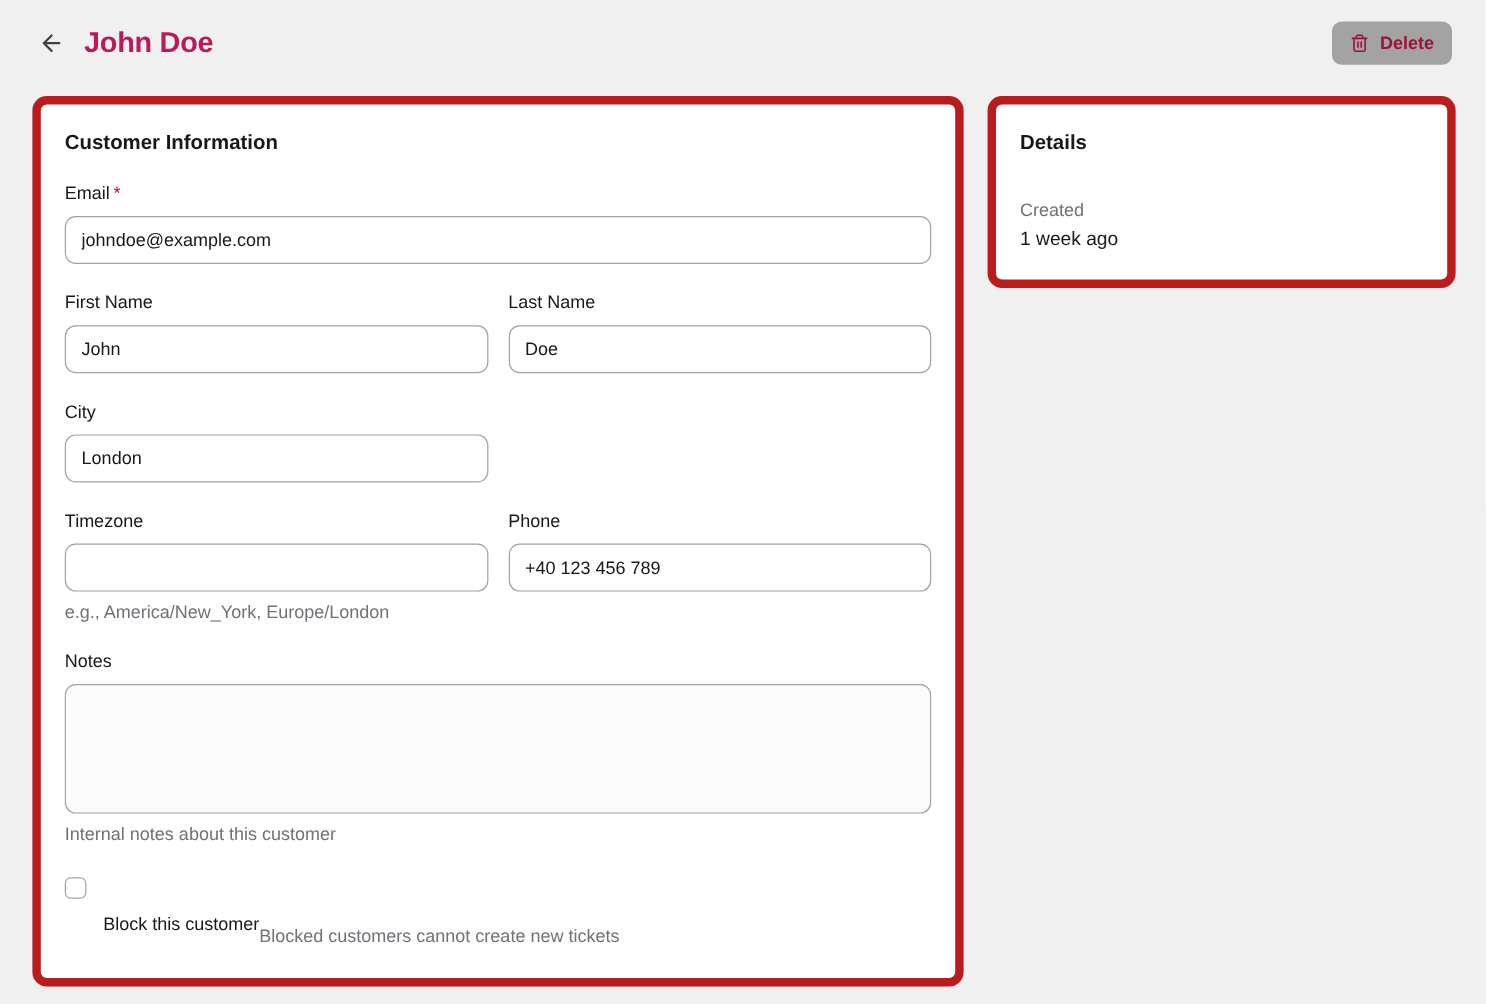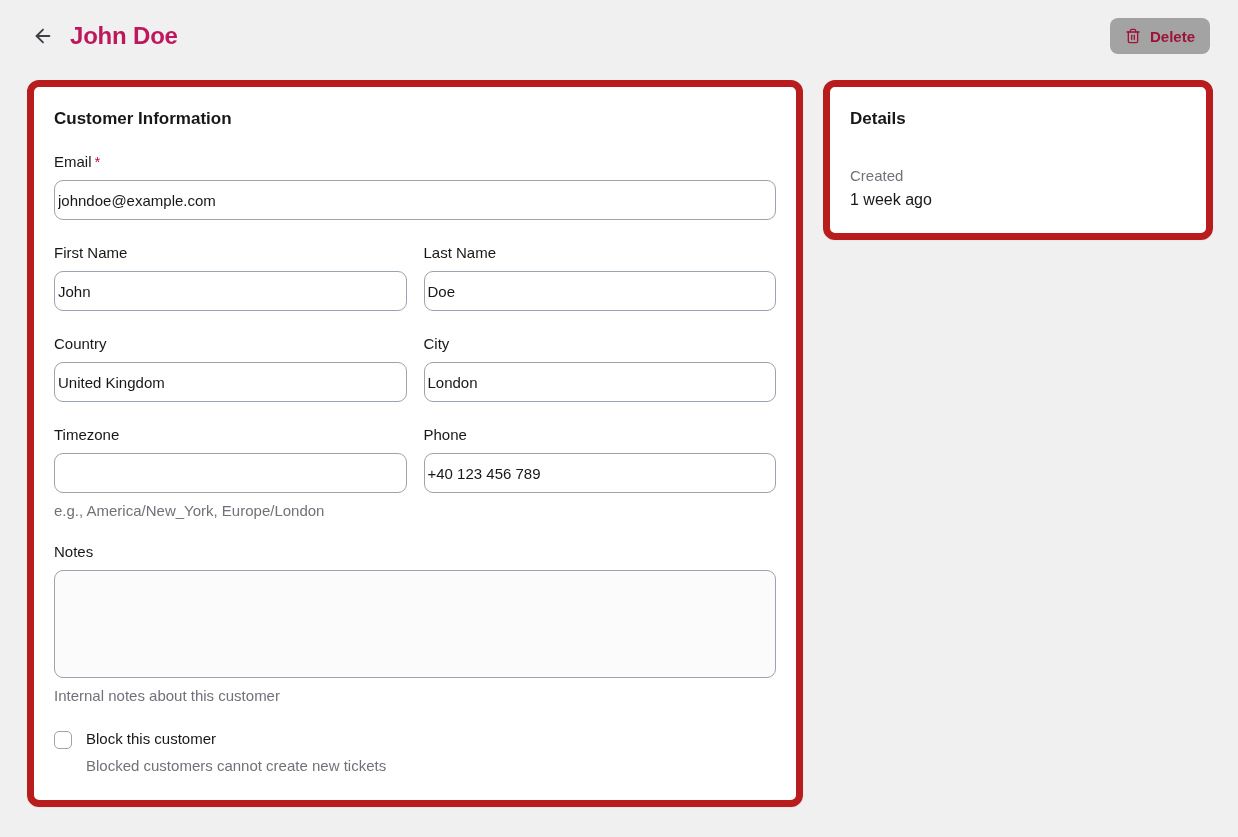--- a/index.html
+++ b/index.html
@@ -80,21 +80,21 @@
     color: #18181b;
     margin-bottom: 10px;
   }
   .required-mark { color: #be123c; margin-left: 3px; }
   .text-input {
     width: 100%;
     height: 40px;
     border: 1px solid #9ca3af;
     border-radius: 9px;
     background: #ffffff;
-    padding: 0 3px;
+    padding: 0 13px;
     font-family: inherit;
     font-size: 15px;
     color: #18181b;
     outline: none;
   }
   .notes-textarea {
     width: 100%;
     height: 108px;
     border: 1px solid #9ca3af;
     border-radius: 9px;
@@ -128,21 +128,21 @@
     appearance: none;
     -webkit-appearance: none;
     width: 18px; height: 18px;
     border: 1px solid #a1a1aa;
     border-radius: 5px;
     background: #ffffff;
     margin-top: 1px;
     cursor: pointer;
     flex: none;
   }
-  .checkbox-texts { display: flex; flex-direction: column; }
+  .checkbox-texts { display: flex; flex-direction: row; margin-top: 32px; }
   .checkbox-label {
     font-size: 15px;
     color: #18181b;
     cursor: pointer;
   }
   .checkbox-helper {
     font-size: 15px;
     color: #71717a;
     margin-top: 10px;
   }
@@ -205,24 +205,20 @@
         <input class="text-input" type="text" value="John" style="">
       </div>
       <div>
         <label class="field-label">Last Name</label>
         <input class="text-input" type="text" value="Doe" style="">
       </div>
     </div>
 
     <div class="two-col field-group">
       <div>
-        <label class="field-label">Country</label>
-        <input class="text-input" type="text" value="United Kingdom" style="">
-      </div>
-      <div>
         <label class="field-label">City</label>
         <input class="text-input" type="text" value="London" style="">
       </div>
     </div>
 
     <div class="two-col field-group">
       <div>
         <label class="field-label">Timezone</label>
         <input class="text-input" type="text" value="" style="">
         <div class="helper-text">e.g., America/New_York, Europe/London</div>

